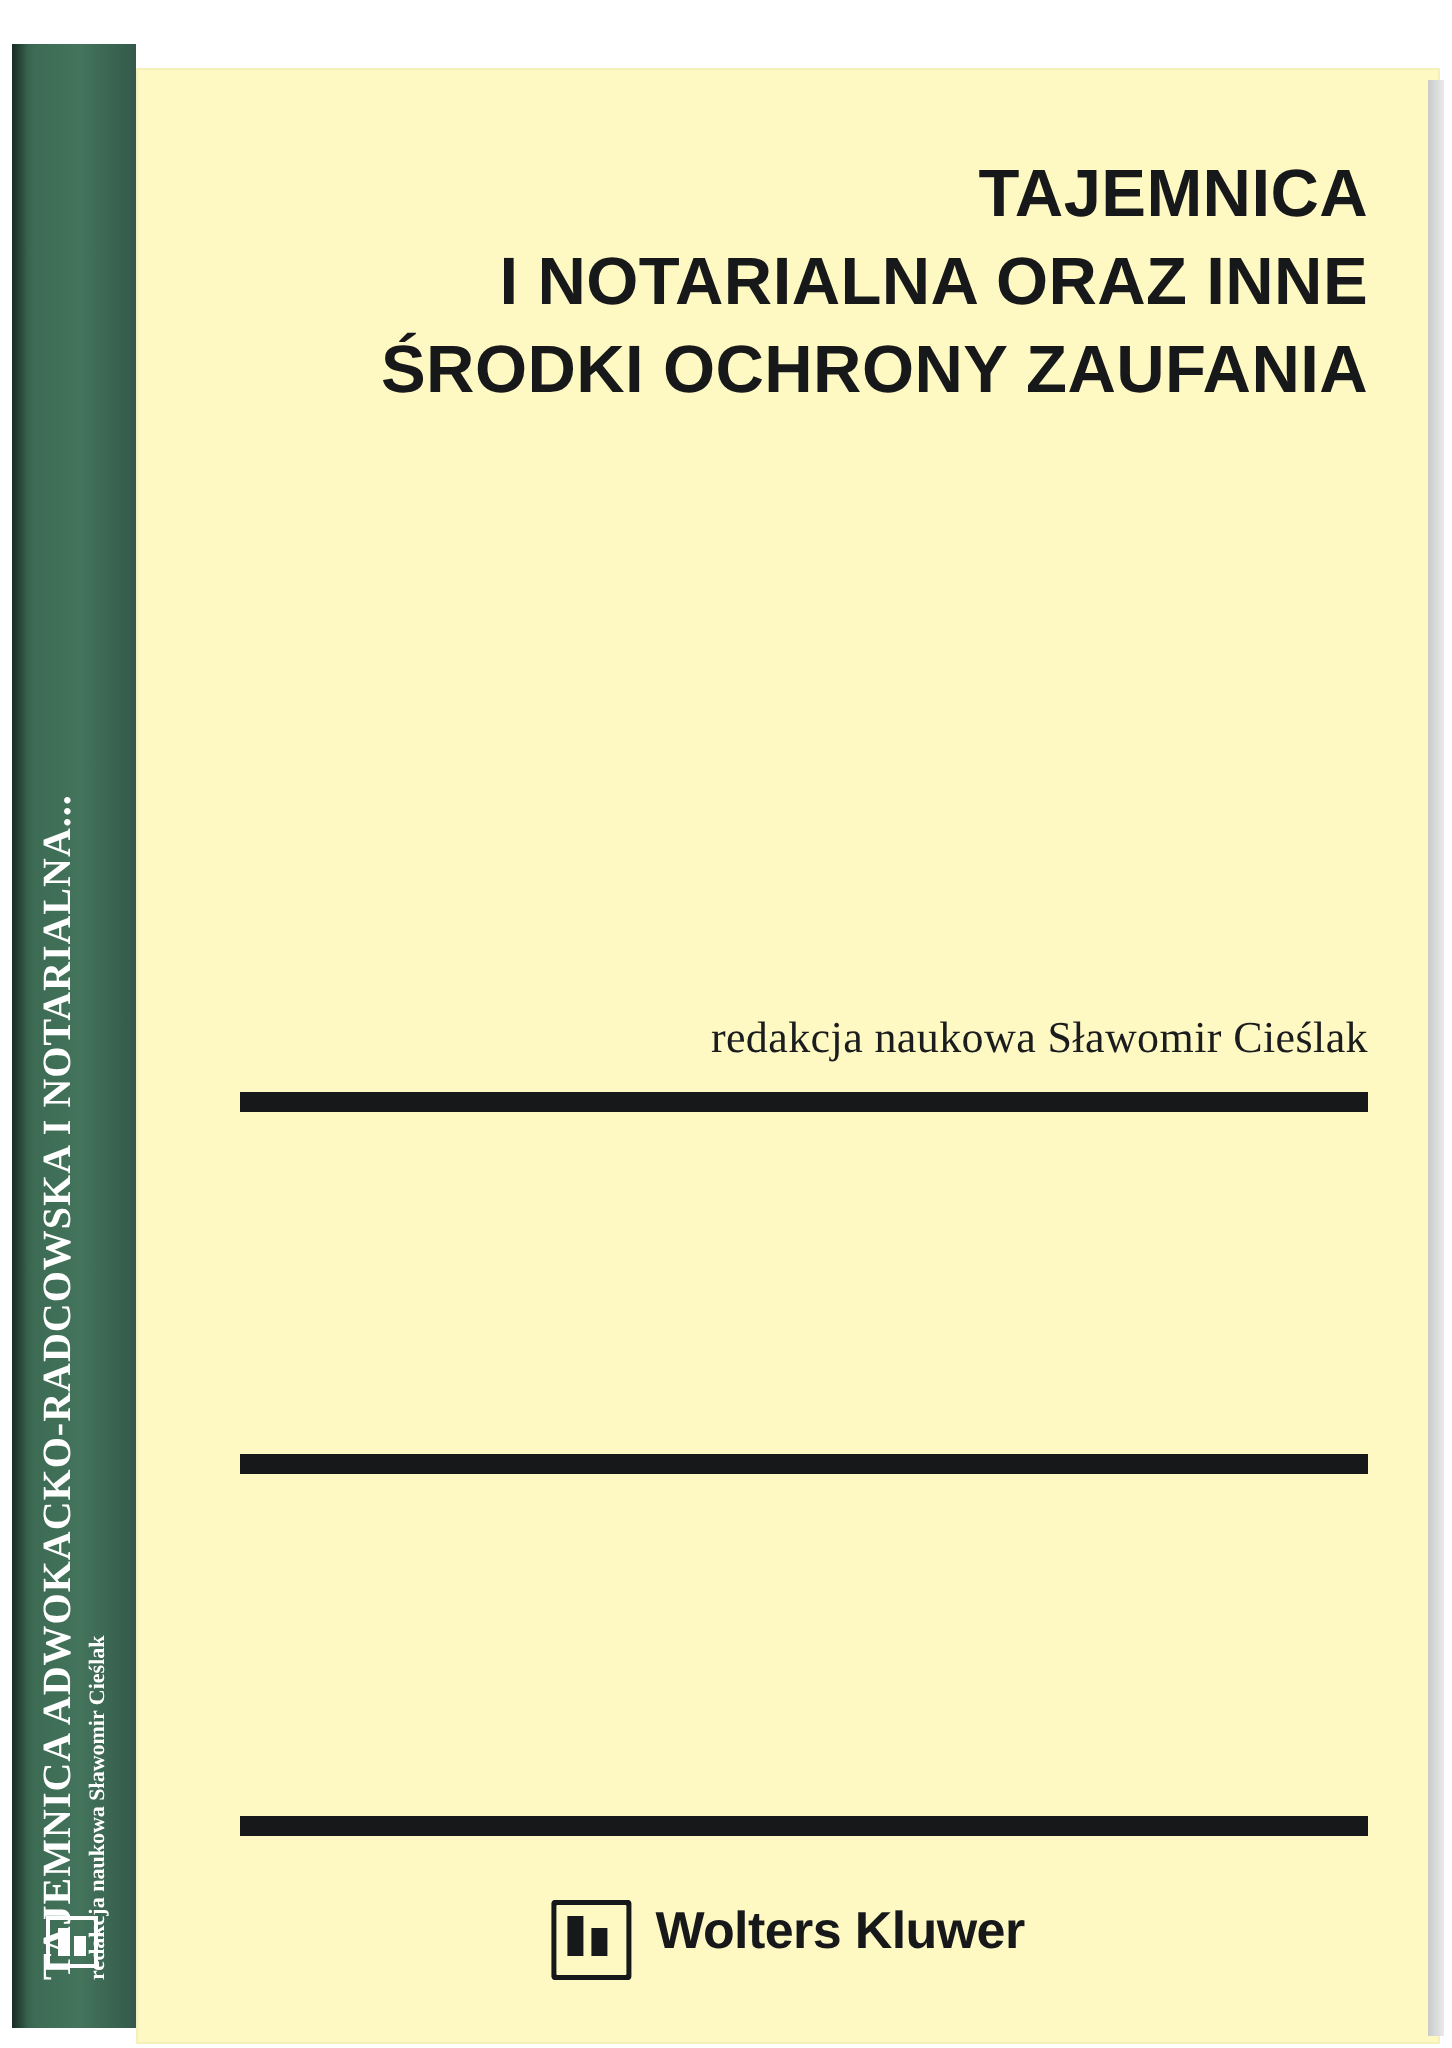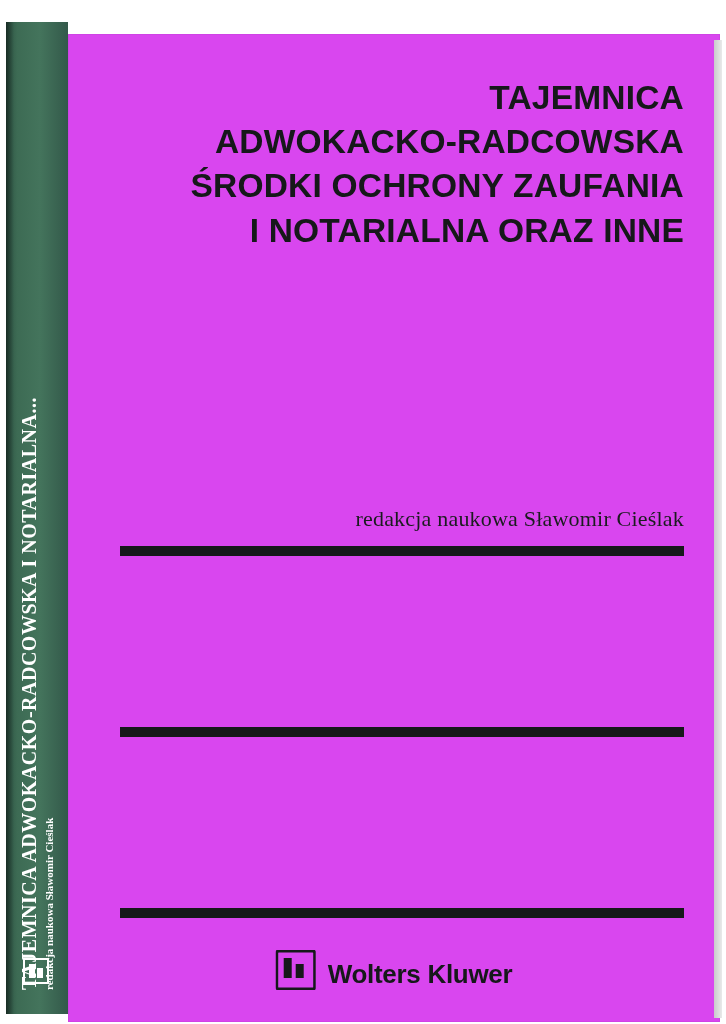--- a/index.html
+++ b/index.html
@@ -107,21 +107,21 @@
     background: #111317;
   }
 
   
   .cover {
     position: absolute;
     left: 68px;
     top: 34px;
     width: 652px;
     height: 988px;
-    background: #d946ef;
+    background: #fef9c3;
     box-shadow: inset 0 0 0 1px rgba(0,0,0,0.04);
   }
   .cover-top-white {
     position: absolute;
     left: 0;
     top: -34px;
     width: 652px;
     height: 34px;
     background: #ffffff;
   }
@@ -168,21 +168,21 @@
   .rule-2 { top: 693px; }
   .rule-3 { top: 874px; }
 
   
   .publisher {
     position: absolute;
     left: 50%;
     transform: translateX(-50%);
     bottom: 32px;
     display: flex;
-    align-items: flex-end;
+    align-items: flex-start;
     gap: 12px;
   }
   .wk-mark {
     width: 40px;
     height: 40px;
     position: relative;
   }
   .wk-name {
     font-family: "Liberation Sans", sans-serif;
     font-size: 26px;
@@ -218,23 +218,22 @@
   <div class="notch" style="top:22px;height:12px;"></div>
   <div class="notch" style="top:690px;height:50px;"></div>
   <div class="notch" style="top:872px;height:50px;"></div>
 
   <div class="cover">
     <div class="cover-top-white"></div>
     <div class="cover-inner">
 
       <div class="title-block">
         <div class="title-line">TAJEMNICA</div>
-        <div class="title-line">ADWOKACKO-RADCOWSKA</div>
+        <div class="title-line">I NOTARIALNA ORAZ INNE</div>
         <div class="title-line">ŚRODKI OCHRONY ZAUFANIA</div>
-        <div class="title-line">I NOTARIALNA ORAZ INNE</div>
       </div>
 
       <div class="editor-line">redakcja naukowa Sławomir Cieślak</div>
 
       <div class="rule rule-1"></div>
       <div class="rule rule-2"></div>
       <div class="rule rule-3"></div>
 
       <div class="publisher">
         <span class="wk-mark">

